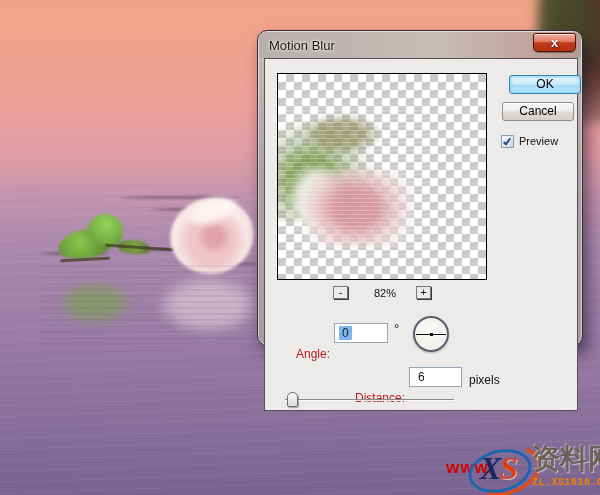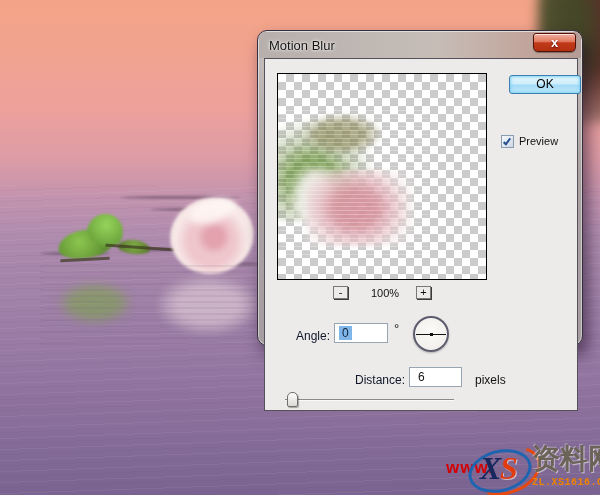--- a/index.html
+++ b/index.html
@@ -116,36 +116,36 @@
   .chk { position:absolute; left:0; top:0; width:13px; height:13px; border:1px solid #8a9cb0;
     background:linear-gradient(135deg,#f5f9fc,#cdd8e5); cursor:pointer; }
   .chk-mark { position:absolute; left:3px; top:1px; width:4px; height:8px;
     border-right:2px solid #28538f; border-bottom:2px solid #28538f; transform:rotate(38deg); }
   .chk-label { position:absolute; left:18px; top:0px; font-size:11px; color:#111; white-space:nowrap; }
   .zoom-btn { position:absolute; width:15px; height:13px; background:#EDEBE9; border:1px solid #787878;
     box-shadow:1px 1px 0 #3c3c3c; font-size:11px; line-height:11px; text-align:center; color:#111; cursor:pointer; }
   .zoom-minus { left:68px; top:227px; }
   .zoom-plus { left:151px; top:227px; }
   .zoom-level { position:absolute; left:95px; top:228px; width:50px; text-align:center; font-size:11px; color:#111; }
-  .row-label { position:absolute; font-size:12px; color:#0f172a; text-align:right; white-space:nowrap; }
+  .row-label { position:absolute; font-size:12px; color:#b91c1c; text-align:right; white-space:nowrap;margin-top:18px; }
   .angle-label { left:0px; top:270px; width:65px; }
   .field { position:absolute; height:20px; background:#fff; border:1px solid #98a5b3;
     font-size:12px; line-height:18px; color:#111; padding-left:4px; cursor:text; }
   .angle-field { left:69px; top:264px; width:54px; }
   .angle-sel { background:#7FB5E8; color:#10233c; padding:0 3px; }
   .angle-deg { position:absolute; left:129px; top:262px; font-size:13px; color:#111; }
   .dial { position:absolute; left:148px; top:257px; width:36px; height:36px; border-radius:50%;
     border:2px solid #5c5c6e; cursor:pointer;
     background:radial-gradient(circle at 50% 40%, #fbfaf8, #efece7);
     box-shadow:0 1px 2px rgba(0,0,0,0.25); }
   .dial-line { position:absolute; left:1px; right:1px; top:50%; height:1px; background:#111; }
   .dial-dot { position:absolute; left:50%; top:50%; width:3px; height:3px; margin:-1px 0 0 -1px; background:#111; }
   .dist-label { left:60px; top:314px; width:80px;text-align:right; }
   .dist-field { left:144px; top:308px; width:53px; padding-left:8px; }
-  .dist-unit { position:absolute; left:204px; top:314px; font-size:12px; color:#111;margin-left:6px; }
+  .dist-unit { position:absolute; left:204px; top:314px; font-size:12px; color:#111; }
   .slider-track { position:absolute; left:20px; top:340px; width:169px; height:1px; background:#8a8a8a;
     box-shadow:0 1px 0 rgba(255,255,255,0.8); cursor:pointer; }
   .slider-thumb { position:absolute; left:22px; top:333px; width:11px; height:15px;
     border:1px solid #6f6f6f; border-radius:5px 5px 2px 2px; cursor:grab;
     background:linear-gradient(180deg,#fdfdfc,#dcdad6); box-shadow:1px 1px 1px rgba(0,0,0,0.3); }
 </style>
 </head>
 <body>
 
 <div class="stage">
@@ -192,30 +192,31 @@
 
       <div class="preview-box">
         <div class="pv-blob pv-green"></div>
         <div class="pv-blob pv-olive"></div>
         <div class="pv-blob pv-white"></div>
         <div class="pv-blob pv-pink"></div>
         <div class="pv-streaks"></div>
       </div>
 
       <div class="btn btn-ok">OK</div>
+      <div class="btn btn-cancel">Cancel</div>
 
       <div class="chk-row">
         <div class="chk">
           <div class="chk-mark"></div>
         </div>
         <span class="chk-label">Preview</span>
       </div>
 
       <div class="zoom-btn zoom-minus">-</div>
-      <div class="zoom-level">100%</div>
+      <div class="zoom-level">82%</div>
       <div class="zoom-btn zoom-plus">+</div>
 
       <div class="row-label angle-label">Angle:</div>
       <div class="field angle-field">
         <span class="angle-sel">0</span>
       </div>
       <div class="angle-deg">°</div>
       <div class="dial">
         <div class="dial-line"></div>
         <div class="dial-dot"></div>

